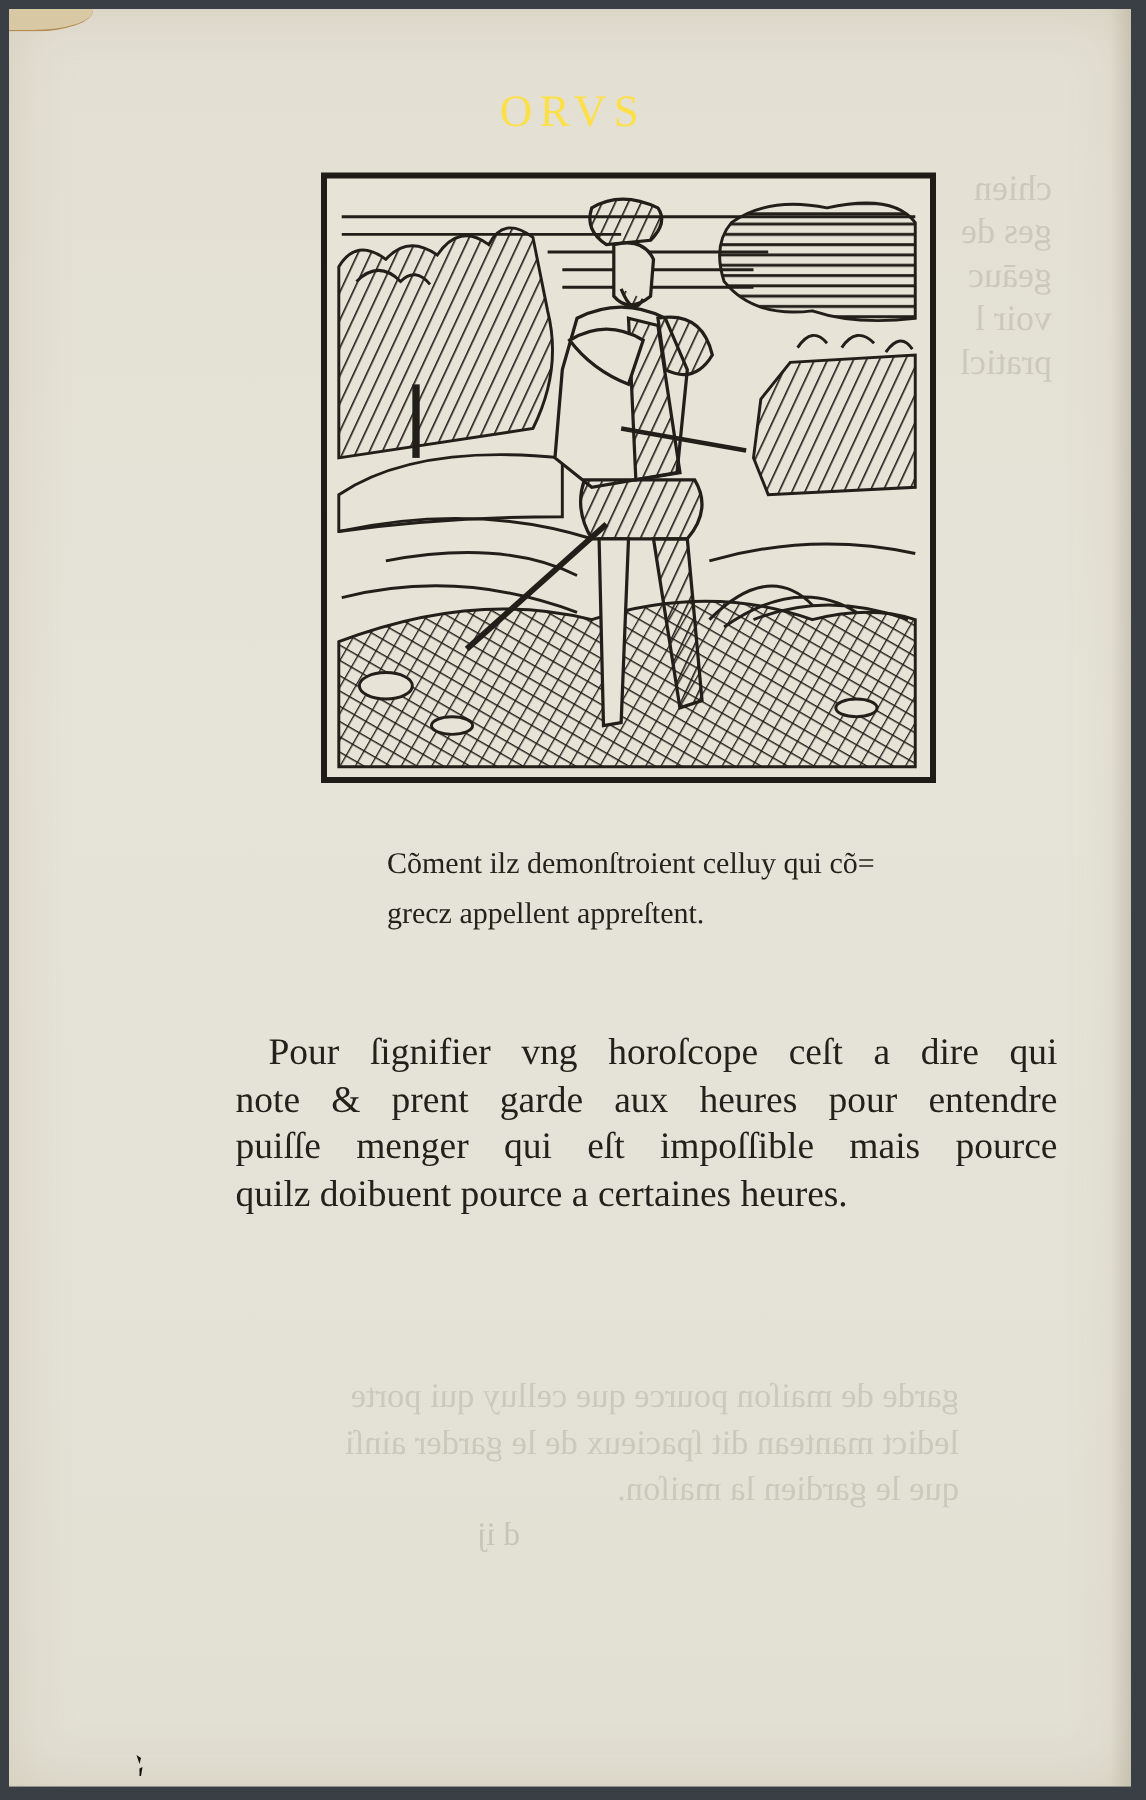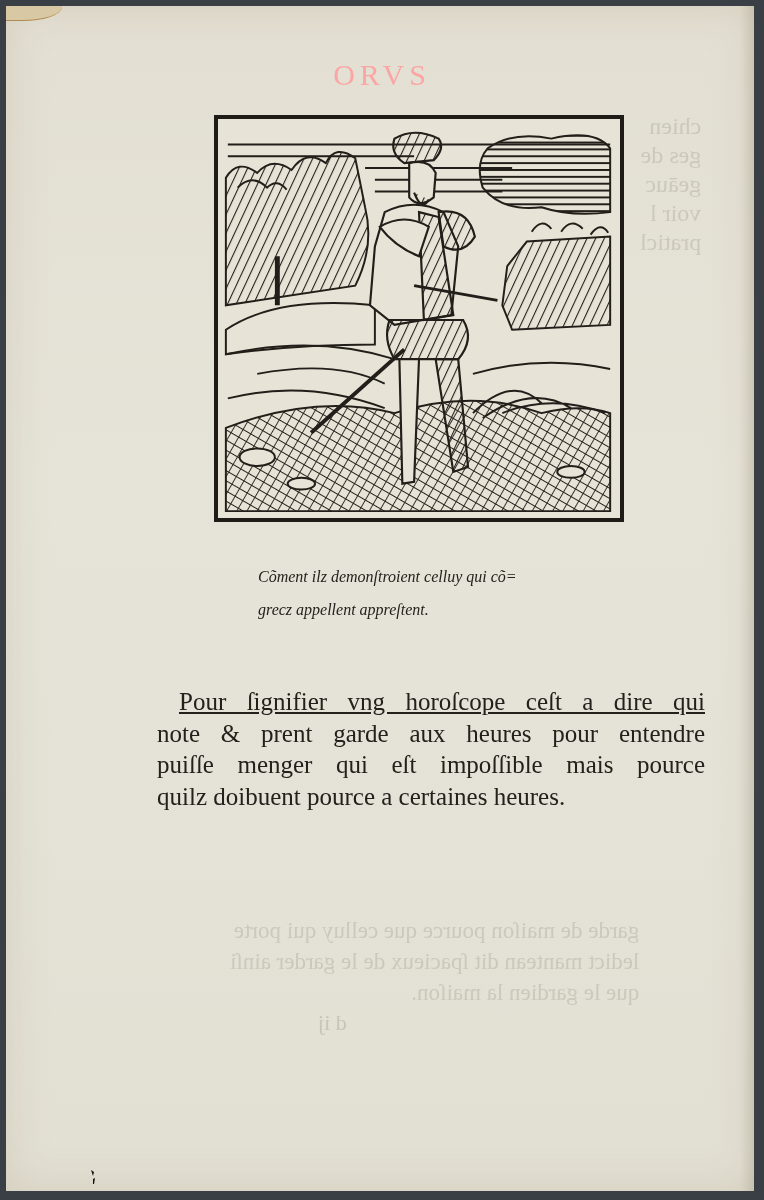--- a/index.html
+++ b/index.html
@@ -21,45 +21,45 @@
   }
   .corner-fold {
     position: absolute; left: 0; top: 0; width: 56px; height: 14px;
     background: #d9c8a4;
     border-bottom: 1px solid #b38a52;
     border-bottom-right-radius: 40px 14px;
   }
   .running-head {
     position: absolute; left: 0; width: 764px; top: 58px;
     text-align: center;
-    font-size: 30px; letter-spacing: 5px; color: #fca5a5;
+    font-size: 30px; letter-spacing: 5px; color: #fde047;
     font-family: "Liberation Serif", serif;
   }
   .bleed {
     position: absolute; color: rgba(120,112,98,0.22);
     font-size: 24px; transform: scaleX(-1); white-space: nowrap;
     font-family: "Liberation Serif", serif;
   }
   .woodcut {
     position: absolute; left: 214px; top: 115px; width: 410px; height: 407px;
     border: 4px solid #1f1c18; box-sizing: border-box;
     background: #e7e3d6; overflow: hidden;
   }
   .woodcut svg { width: 100%; height: 100%; display: block; }
   .caption {
     position: absolute; left: 258px; top: 560px; width: 450px;
-    font-style: italic; font-size: 16px; line-height: 33px; color: #25221d;
+    font-size: 20px; line-height: 33px; color: #25221d;
   }
   .caption div { white-space: nowrap; }
   .body-text {
     position: absolute; left: 157px; top: 686px; width: 548px;
     font-size: 25px; line-height: 31.5px; color: #24211c;
   }
   .body-text div { white-space: nowrap; text-align: justify; text-align-last: justify; }
-  .body-text div.indent { padding-left: 22px; text-decoration: underline; }
+  .body-text div.indent { padding-left: 22px; }
   .body-text div.last { text-align-last: left; }
   .signature {
     position: absolute; left: 318px; top: 1010px; font-size: 22px;
     color: rgba(120,112,98,0.25); transform: scaleX(-1);
   }
   .specks { position: absolute; left: 90px; top: 1170px; width: 6px; height: 14px; }
 </style>
 </head>
 <body>
 

